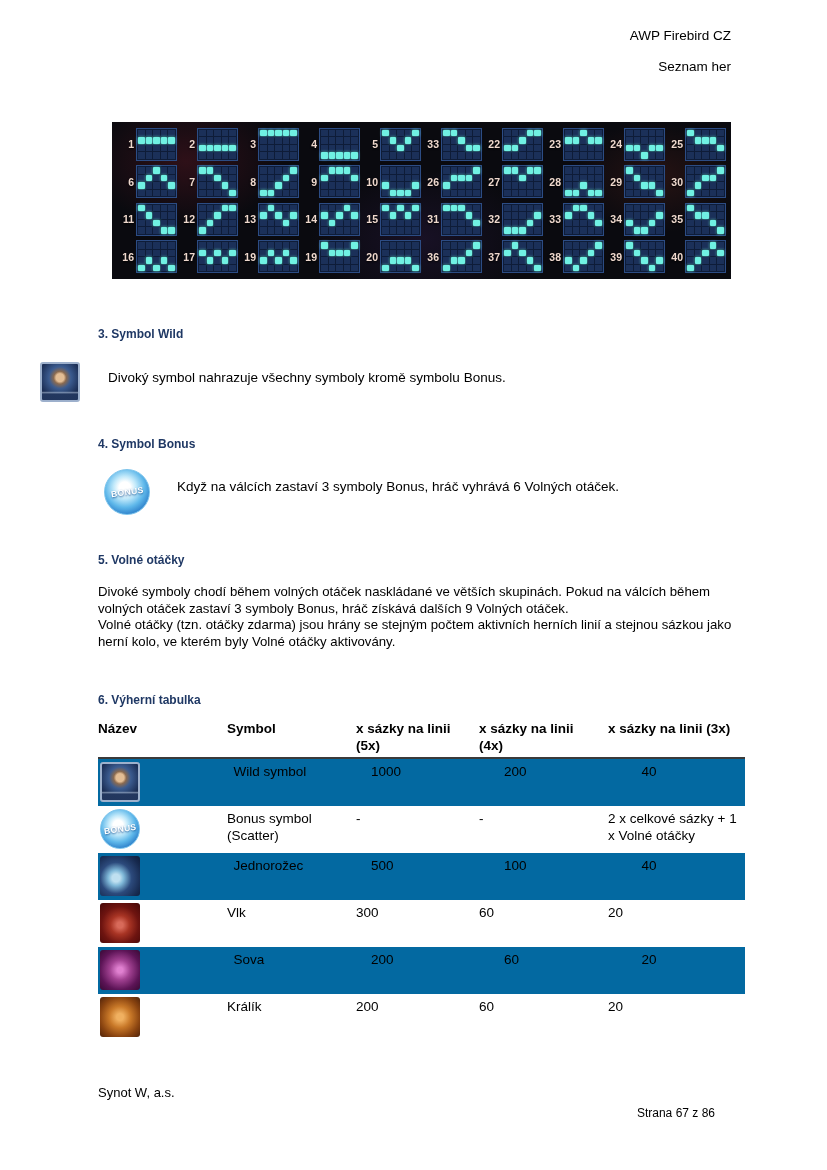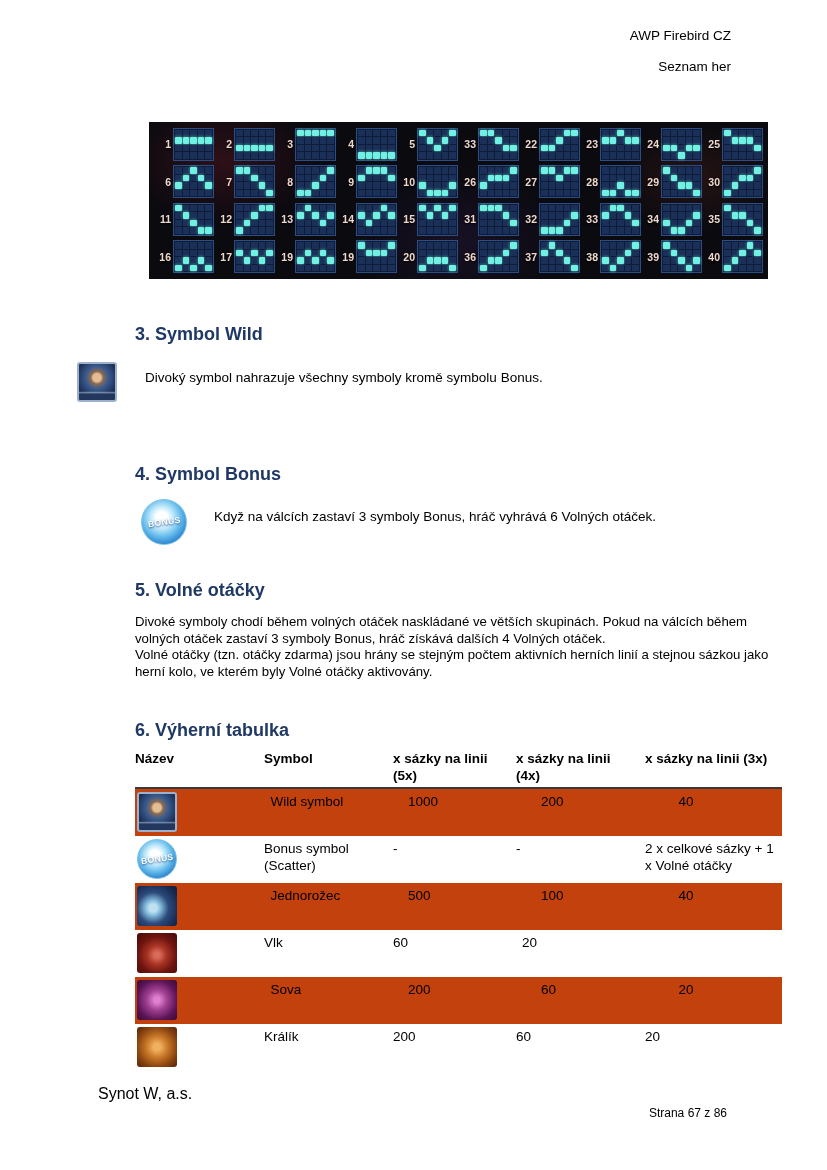--- a/index.html
+++ b/index.html
@@ -1,18 +1,18 @@
 <!DOCTYPE html>
 <html><head>
 <meta charset="utf-8">
 <style>
   * { margin:0; padding:0; box-sizing:border-box; }
   html,body { background:#ffffff; }
   body { font-family:"Liberation Sans", sans-serif; color:#000; }
-  .page { position:relative; width:827px; height:1170px; background:#fff; overflow:hidden;padding-left:37px; }
+  .page { position:relative; width:827px; height:1170px; background:#fff; overflow:hidden; }
 
   
   .doc-header { margin:28px 96px 0 0; text-align:right; font-size:13.5px; color:#000; }
   .doc-header .line1 { line-height:16px; }
   .doc-header .line2 { line-height:16px; margin-top:15px;text-align:right; }
 
   
   .paylines-figure {
     margin:47px 0 0 112px; width:619px; height:157px;
     background:
@@ -31,23 +31,23 @@
   }
   .pl-grid {
     width:41px; height:33px; display:grid;
     grid-template-columns:repeat(5,1fr); grid-template-rows:repeat(4,1fr);
     gap:1px; padding:1px; background:#0e1c38; border:1px solid #2c4c84;
   }
   .pl-cell { background:#1b3059; }
   .pl-cell.on { background:#70f1e3; border-radius:1px; box-shadow:0 0 3px rgba(110,240,225,0.9); }
 
   
-  .sec-heading { margin-left:98px; font-size:18px; font-weight:bold; color:#1f3864; line-height:16px; }
+  .sec-heading { margin-left:98px; font-size:12px; font-weight:bold; color:#1f3864; line-height:16px; }
   .h-wild { margin-top:47px; }
-  .h-bonus { margin-top:64px; }
+  .h-bonus { margin-top:34px; }
   .h-free { margin-top:37px; }
   .h-paytable { margin-top:42px; }
 
   
   .icon-row { display:flex; margin-left:98px; }
   .row-wild { margin-top:20px;margin-left:40px; }
   .row-bonus { margin-top:17px; }
   .icon-row .txt { font-size:13.5px; line-height:17px; }
   .row-wild .txt { margin-left:28px; padding-top:7px; }
   .row-bonus .txt { margin-left:27px; padding-top:9px; }
@@ -77,29 +77,29 @@
   .icon-rabbit { background:radial-gradient(circle at 50% 50%, #f0b060 0 12%, #c87828 38%, #8a4410 70%, #50230a 100%); }
 
   
   .free-paras { margin:16px 0 0 98px; width:642px; font-size:13.2px; line-height:16.6px; }
 
   
   .paytable { margin:12px 0 0 98px; width:647px; }
   .pt-header { display:flex; border-bottom:2.5px solid #3a3a3a; padding-bottom:3px; }
   .pt-hcell { font-size:13.5px; font-weight:bold; line-height:17px; padding-right:8px; }
   .pt-row { display:flex; min-height:47px; }
-  .pt-row.shaded { background:#c2410c;gap:40px; }
+  .pt-row.shaded { background:#0369a1;gap:40px; }
   .pt-cell { font-size:13.5px; line-height:17px; padding:4px 8px 4px 0; }
   .c1 { width:129px; } .c2 { width:129px; } .c3 { width:123px; } .c4 { width:129px; } .c5 { width:137px; }
   .pt-sym { padding:3px 0; }
   .pt-sym .sym-icon { margin-left:2px; }
 
   
-  .footer-company { position:absolute; left:98px; top:1085px; font-size:16px; }
-  .footer-page { position:absolute; right:100px; top:1106px; font-size:12px; }
+  .footer-company { position:absolute; left:98px; top:1085px; font-size:13px; }
+  .footer-page { position:absolute; right:112px; top:1106px; font-size:12px; }
 </style>
 </head>
 <body>
 
 <div class="page">
 
   <div class="doc-header">
     <div class="line1">AWP Firebird CZ</div>
     <div class="line2">Seznam her</div>
   </div>
@@ -1116,21 +1116,21 @@
   <div class="sec-heading h-bonus">4. Symbol Bonus</div>
   <div class="icon-row row-bonus">
     <div class="sym-icon icon-bonus">
       <span class="bonus-label">BONUS</span>
     </div>
     <div class="txt">Když na válcích zastaví 3 symboly Bonus, hráč vyhrává 6 Volných otáček.</div>
   </div>
 
   <div class="sec-heading h-free">5. Volné otáčky</div>
   <div class="free-paras">
-    <div>Divoké symboly chodí během volných otáček naskládané ve větších skupinách. Pokud na válcích během volných otáček zastaví 3 symboly Bonus, hráč získává dalších 4 Volných otáček.</div>
+    <div>Divoké symboly chodí během volných otáček naskládané ve větších skupinách. Pokud na válcích během volných otáček zastaví 3 symboly Bonus, hráč získává dalších 9 Volných otáček.</div>
     <div>Volné otáčky (tzn. otáčky zdarma) jsou hrány se stejným počtem aktivních herních linií a stejnou sázkou jako herní kolo, ve kterém byly Volné otáčky aktivovány.</div>
   </div>
 
   <div class="sec-heading h-paytable">6. Výherní tabulka</div>
 
   <div class="paytable">
     <div class="pt-header">
       <div class="pt-hcell c2">Název</div>
       <div class="pt-hcell c1">Symbol</div>
       <div class="pt-hcell c3">x sázky na linii (5x)</div>
@@ -1165,20 +1165,21 @@
           <div class="pt-cell c2">Jednorožec</div>
           <div class="pt-cell c3">500</div>
           <div class="pt-cell c4">100</div>
           <div class="pt-cell c5">40</div>
         </div>
         <div class="pt-row">
           <div class="pt-cell pt-sym c1">
             <div class="sym-icon icon-wolf"></div>
           </div>
           <div class="pt-cell c2">Vlk</div>
+          <div class="pt-cell c3">300</div>
           <div class="pt-cell c4">60</div>
           <div class="pt-cell c5">20</div>
         </div>
         <div class="pt-row shaded">
           <div class="pt-cell pt-sym c1">
             <div class="sym-icon icon-owl"></div>
           </div>
           <div class="pt-cell c2">Sova</div>
           <div class="pt-cell c3">200</div>
           <div class="pt-cell c4">60</div>

